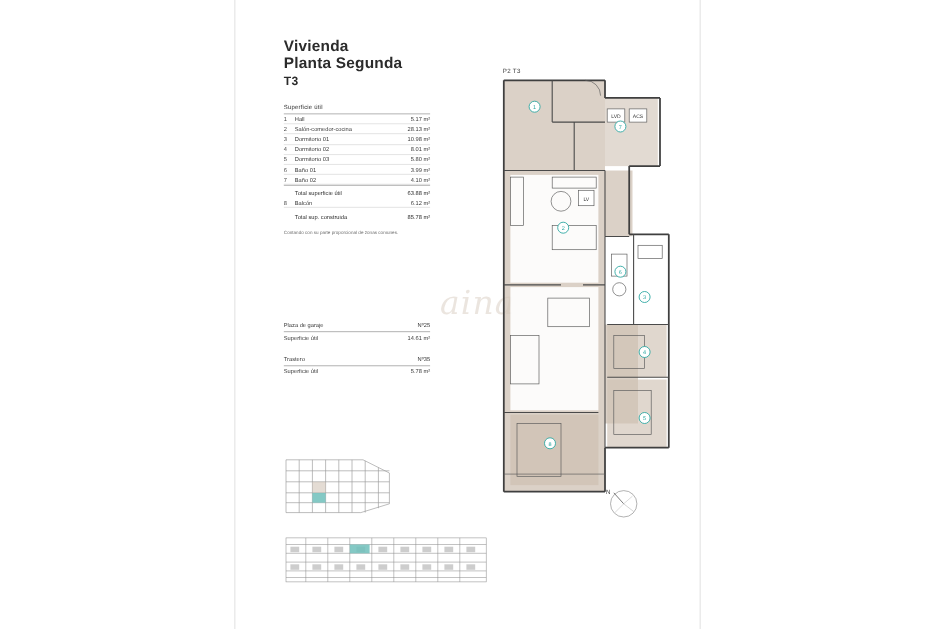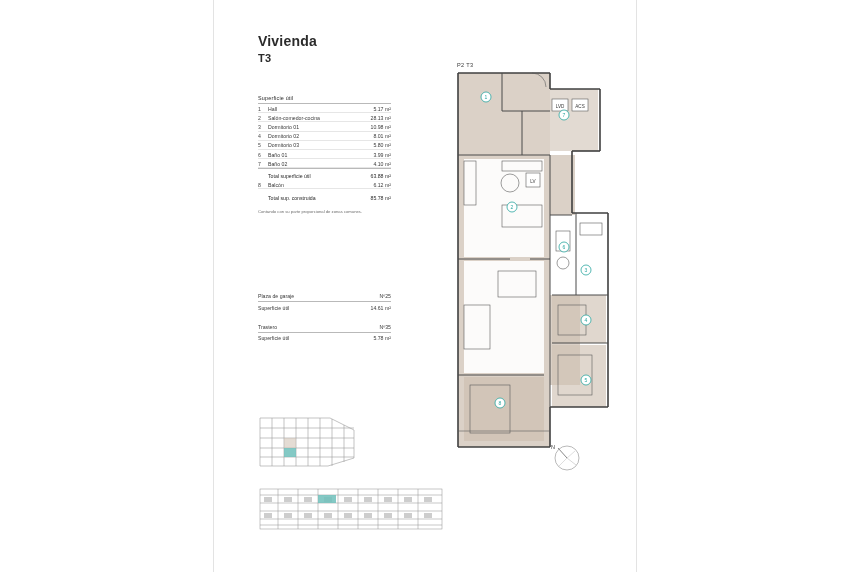--- a/index.html
+++ b/index.html
@@ -186,20 +186,21 @@
 </style>
 </head>
 <body>
 
 <div class="page">
 
   <div class="sheet-frame"></div>
 
   <div class="title-block">
     <div class="title-line">Vivienda</div>
+    <div class="title-line">Planta Segunda</div>
     <div class="title-line small">T3</div>
   </div>
 
   <div class="table-block">
     <div class="tbl-head">Superficie útil</div>
 
     <div class="row">
       <span class="num">1</span>
       <span class="nm">Hall</span>
       <span class="val">5.17 m²</span>
@@ -332,20 +333,21 @@
         <rect x="86" y="26" width="8" height="5"></rect>
         <rect x="106" y="26" width="8" height="5"></rect>
         <rect x="126" y="26" width="8" height="5"></rect>
         <rect x="146" y="26" width="8" height="5"></rect>
         <rect x="166" y="26" width="8" height="5"></rect>
       </g>
       <rect x="60" y="8" width="18" height="8" fill="#6fc0bb" opacity="0.85"></rect>
     </svg>
   </div>
 
+  <div class="watermark">aina</div>
 
   <div class="plan-label">P2 T3</div>
 
   <div class="planwrap">
     <svg width="185" height="415" viewBox="0 0 185 415" xmlns="http://www.w3.org/2000/svg">
 
       <g>
 
         <path d="M18,18 L110,18 L110,100 L135,100 L135,160 L110,160 L110,240 L140,240 L140,330 L110,330 L110,392 L18,392 Z" fill="#cfc2b4" opacity="0.75"></path>
 

